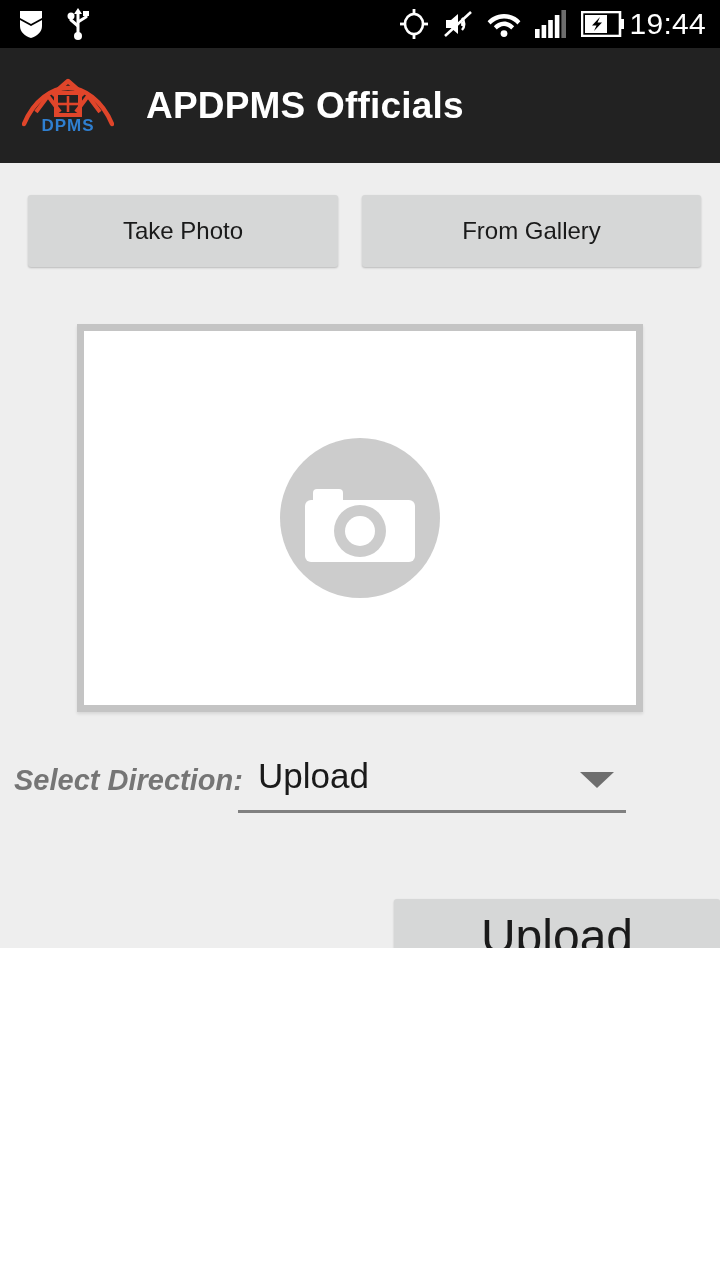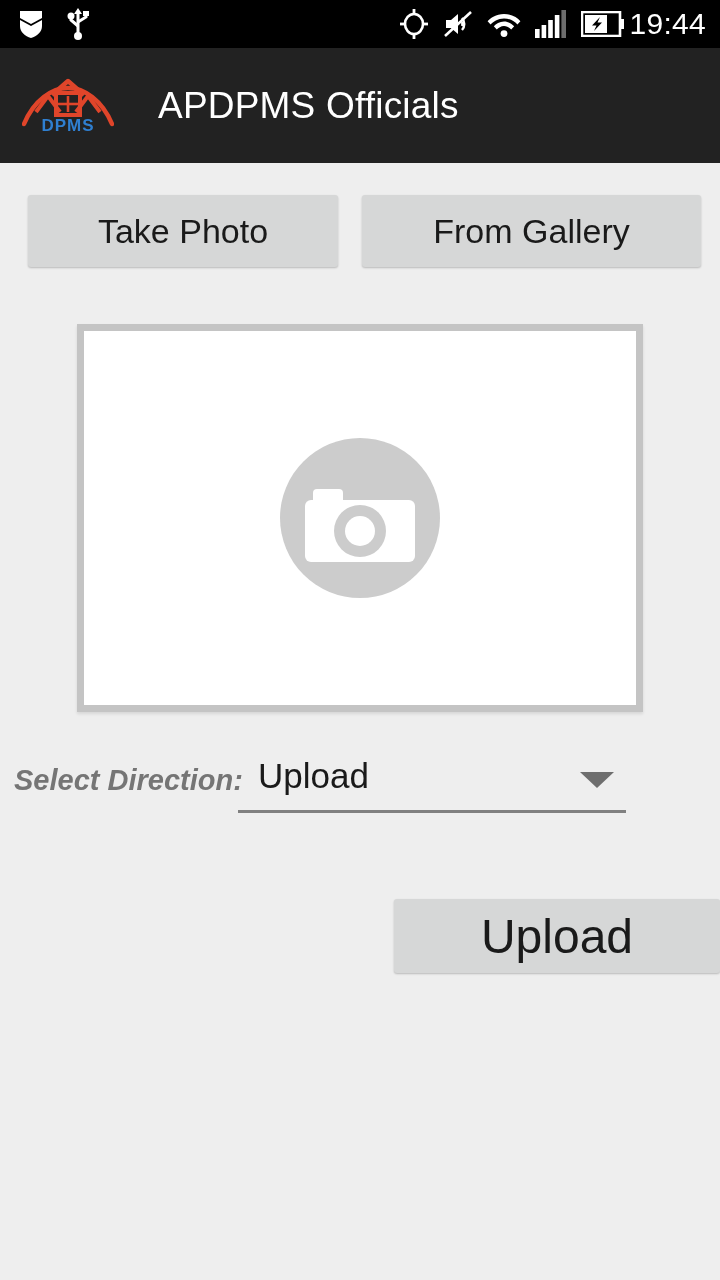--- a/index.html
+++ b/index.html
@@ -6,21 +6,21 @@
     margin: 0;
     padding: 0;
     background: #ffffff;
   }
   body {
     font-family: "Liberation Sans", sans-serif;
   }
   #screen {
     position: relative;
     width: 720px;
-    height: 1280px;
+    height: 948px;
     overflow: hidden;
     background: #eeeeee;
   }
 
   
   #status-bar {
     position: absolute;
     top: 0; left: 0;
     width: 720px;
     height: 48px;
@@ -68,22 +68,22 @@
   }
   #app-logo {
     width: 92px;
     height: 60px;
     flex: 0 0 auto;
     line-height: 0;
   }
   #app-title {
     color: #ffffff;
     font-size: 37px;
-    font-weight: 400;
-    margin-left: 44px;
+    font-weight: 700;
+    margin-left: 32px;
     letter-spacing: 0.2px;
     white-space: nowrap;
   }
   #app-bar-shadow {
     position: absolute;
     top: 163px; left: 0;
     width: 720px;
     height: 12px;
     background: linear-gradient(to bottom, rgba(0,0,0,0.17), rgba(0,0,0,0.0));
     pointer-events: none;
@@ -98,21 +98,21 @@
     background: #eeeeee;
   }
 
   .btn {
     position: absolute;
     background: #d6d7d7;
     border: none;
     border-radius: 3px;
     color: #1a1a1a;
     font-family: "Liberation Sans", sans-serif;
-    font-size: 34px;
+    font-size: 24px;
     font-weight: 400;
     text-align: center;
     box-shadow: 0 1px 2px rgba(0,0,0,0.22);
     padding: 0;
     cursor: pointer;
     white-space: nowrap;
   }
 
   #btn-take-photo {
     left: 28px;

